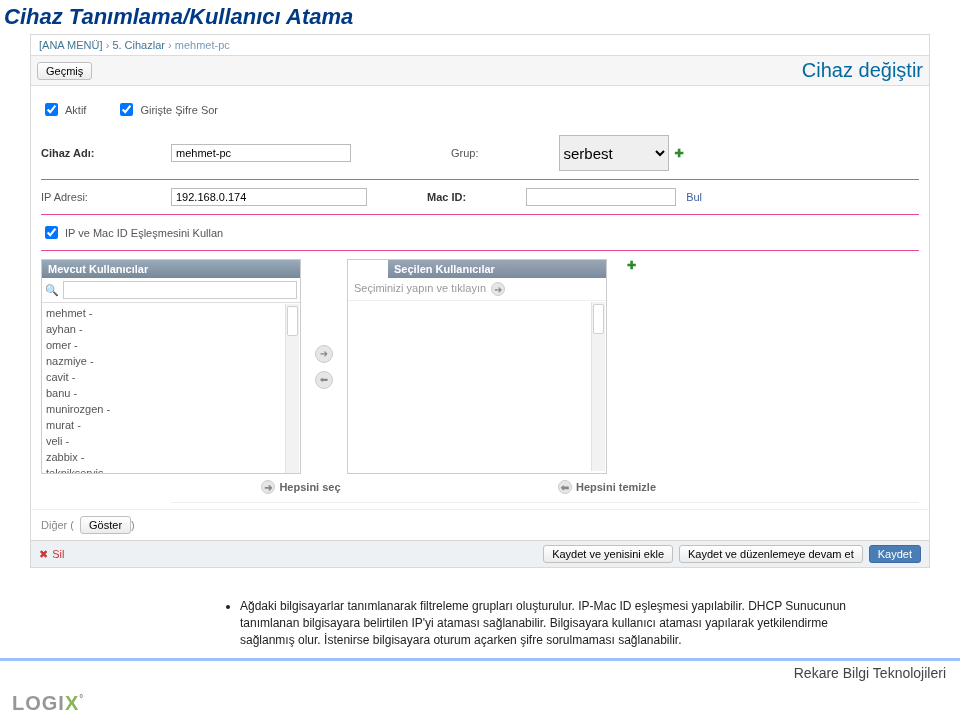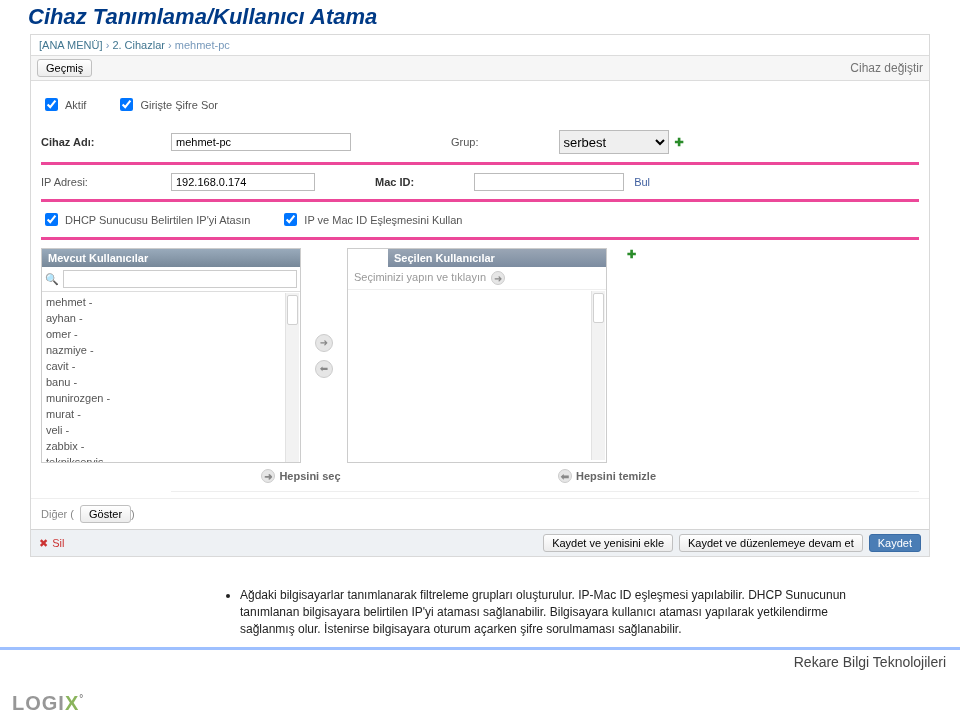--- a/index.html
+++ b/index.html
@@ -9,21 +9,21 @@
     background: #fff;
     font-size: 11px;
     color: #333;
     width: 960px;
   }
   .page-title {
     color: #003a86;
     font-weight: bold;
     font-style: italic;
     font-size: 22px;
-    padding: 4px 28px;
+    padding: 4px 4px;
     font-family: Verdana, sans-serif;
   }
   .app-box {
     margin: 0 30px;
     border: 1px solid #d9d9d9;
   }
   .breadcrumb {
     padding: 4px 8px;
     color: #7799bb;
     font-size: 11px;
@@ -40,47 +40,47 @@
   }
   .btn {
     background: linear-gradient(#fff,#ececec);
     border: 1px solid #c0c0c0;
     border-radius: 3px;
     padding: 2px 8px;
     font-size: 11px;
     cursor: pointer;
   }
   .right-title {
-    color: #737373;
-    font-size: 12px;
+    color: #0369a1;
+    font-size: 20px;
   }
   .form-area { padding: 6px 10px; }
   .row {
     display: flex;
     align-items: center;
     padding: 8px 0;
-    border-bottom: 3px solid #ec4899;
+    border-bottom: 1px solid #ec4899;
   }
   .row.noborder { border-bottom: none; }
   .lbl {
     width: 130px;
     color: #555;
     font-size: 11px;
   }
   .lbl.bold { font-weight: bold; color: #333; }
   input[type=text] {
     border: 1px solid #bbb;
     padding: 2px 4px;
     font-size: 11px;
     height: 18px;
   }
   select {
     border: 1px solid #bbb;
-    font-size: 13px;
-    height: 24px;
+    font-size: 15px;
+    height: 36px;
   }
   .check { display: inline-flex; align-items: center; gap: 4px; margin-right: 30px; color:#555;}
   .plus-icon { color: #2a8c2a; font-weight: bold; margin-left: 6px; cursor:pointer;}
   .bul-link { color:#4060a0; margin-left:10px; cursor:pointer;}
   .users-row { display:flex; padding-top:8px;}
   .users-label { width:130px; color:#555;}
   .fsm { display:flex; gap:14px; flex:1;}
   .listbox {
     border: 1px solid #ccc;
     width: 260px;
@@ -187,21 +187,21 @@
 </head>
 <body>
 
 <div class="page-title">Cihaz Tanımlama/Kullanıcı Atama</div>
 
 <div class="app-box">
 
   <div class="breadcrumb">
     <span class="link">[ANA MENÜ]</span>
     <span>›</span>
-    <span class="link">2. Cihazlar</span>
+    <span class="link">5. Cihazlar</span>
     <span>›</span>
     <span>mehmet-pc</span>
   </div>
 
   <div class="history-bar">
     <button class="btn">Geçmiş</button>
     <span class="right-title">Cihaz değiştir</span>
   </div>
 
   <div class="form-area">
@@ -222,31 +222,27 @@
       <input type="text" style="width: 180px;" value="mehmet-pc">
       <span class="lbl" style="width:auto; margin-left:100px;">Grup:</span>
       <select style="width:110px; margin-left:80px;">
         <option>serbest</option>
       </select>
       <span class="plus-icon">✚</span>
     </div>
 
     <div class="row">
       <span class="lbl">IP Adresi:</span>
-      <input type="text" style="width: 144px;" value="192.168.0.174">
+      <input type="text" style="width: 196px;" value="192.168.0.174">
       <span class="lbl bold" style="width:auto; margin-left:60px;">Mac ID:</span>
       <input type="text" style="width: 150px; margin-left: 60px;" value="">
       <span class="bul-link">Bul</span>
     </div>
 
     <div class="row">
-      <span class="check">
-        <input type="checkbox" checked="" style="">
-        <span>DHCP Sunucusu Belirtilen IP'yi Atasın</span>
-      </span>
       <span class="check">
         <input type="checkbox" checked="" style="">
         <span>IP ve Mac ID Eşleşmesini Kullan</span>
       </span>
     </div>
 
     <div class="users-row">
       <div class="fsm">
 
         <div class="listbox">

